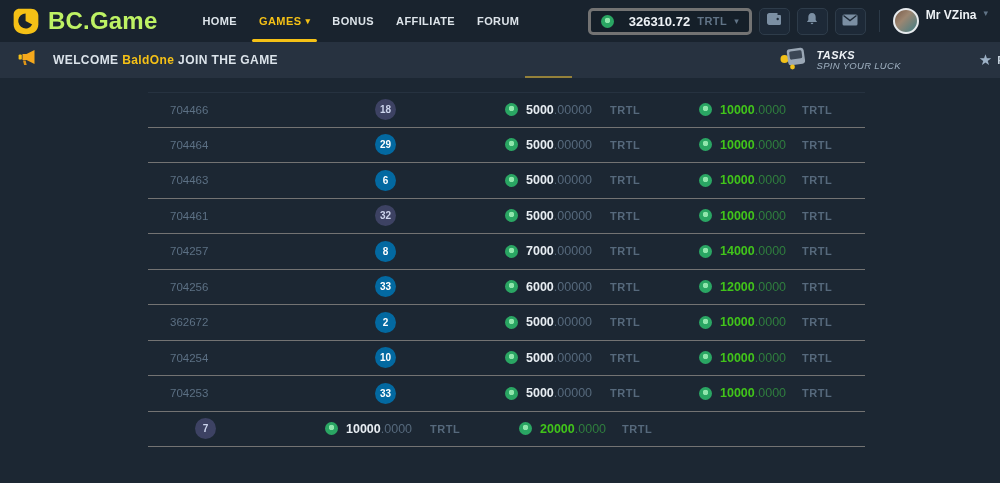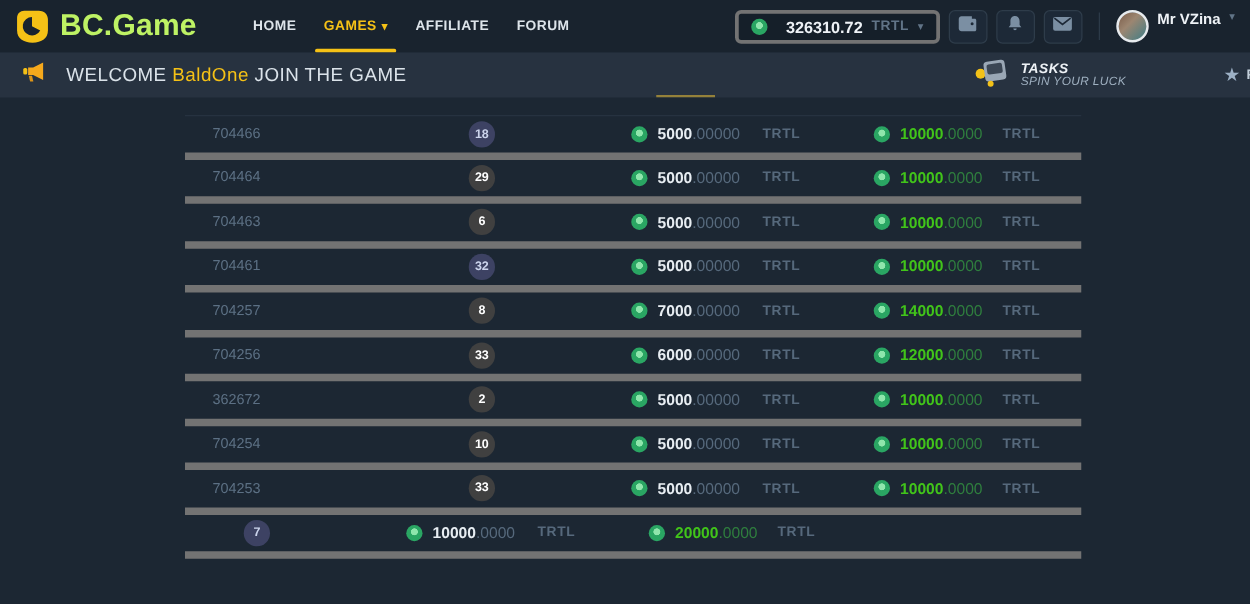--- a/index.html
+++ b/index.html
@@ -25,47 +25,47 @@
   .icon-btn { width:31px; height:27px; border:1px solid #2e3c4a; border-radius:5px; background:#1d2937; display:flex; align-items:center; justify-content:center; cursor:pointer; }
   .tb-divider { width:1px; height:22px; background:#2c3a48; margin:0 6px; }
   .user-chip { display:flex; align-items:flex-start; gap:7px; cursor:pointer; }
   .avatar { width:26px; height:26px; border-radius:50%; border:2px solid #e7ebee; background:linear-gradient(135deg,#7a5c49 0%,#9c8671 40%,#3f7d86 100%); }
   .user-name { color:#eef2f6; font-size:12px; font-weight:bold; }
   .user-caret { color:#617487; font-size:9px; }
 
   
   .banner { height:36px; background:#273240; display:flex; align-items:center; padding-left:16px; position:relative; overflow:hidden; }
   .banner-msg { display:flex; align-items:center; gap:16px; }
-  .banner-text { color:#dbe3ea; font-size:15px; font-weight:normal; letter-spacing:.4px; }
+  .banner-text { color:#dbe3ea; font-size:12px; font-weight:bold; letter-spacing:.4px; }
   .banner-text .player { color:#f5c116; }
   .tasks-group { margin-left:auto; margin-right:78px; display:flex; align-items:center; gap:8px; cursor:pointer; }
   .tasks-text { display:flex; flex-direction:column; line-height:1.1; }
   .tasks-title { color:#eef2f6; font-size:11px; font-weight:bold; font-style:italic; letter-spacing:.4px; }
   .tasks-sub { color:#9fb0c0; font-size:9.5px; font-style:italic; letter-spacing:.3px; }
   .fav-group { display:flex; align-items:center; gap:5px; margin-right:-4px; cursor:pointer; }
   .star { color:#9db1c6; font-size:15px; }
   .fav-partial { color:#c3cfda; font-size:11px; font-weight:bold; }
   .banner-indicator { position:absolute; left:525px; bottom:0; width:47px; height:2px; background:#94813a; }
 
   
   .table-wrap { padding-top:14px; }
   .table { margin-left:148px; width:717px; }
   .thead { display:flex; height:32px; align-items:center; color:#5f7184; font-size:10px; letter-spacing:.6px; }
   .th-gameid { width:180px; padding-left:22px; }
   .th-result { width:115px; text-align:center; }
   .th-amount { width:220px; padding-left:140px; }
   .th-profit { width:202px; padding-left:108px; }
 
-  .row { display:flex; height:35.5px; align-items:center; border-bottom:6px solid #737373; }
+  .row { display:flex; height:35.5px; align-items:center; border-bottom:1px solid #737373; }
   .row:first-child { border-top:1px solid #263240; }
   .cell-gameid { width:180px; padding-left:22px; color:#5c7084; font-size:11.5px; }
   .cell-result { width:115px; display:flex; justify-content:center; }
   .badge { width:21px; height:21px; border-radius:50%; display:flex; align-items:center; justify-content:center; font-size:10px; font-weight:bold; }
   .badge.dark { background:#3d4263; color:#ccd4ec; }
-  .badge.red { background:#404040; color:#ffffff; }
+  .badge.red { background:#0369a1; color:#ffffff; }
   .cell-amount { width:220px; padding-left:62px; display:flex; align-items:center; }
   .cell-profit { width:202px; padding-left:36px; display:flex; align-items:center; }
   .coin { width:13px; height:13px; border-radius:50%; flex:0 0 13px; margin-right:8px;
           background:radial-gradient(circle at 50% 42%, #8fe6ac 0 26%, #2aa663 30% 100%); }
   .num-int { font-size:12.5px; font-weight:bold; color:#e7edf2; }
   .num-dec { font-size:12.5px; color:#56697c; }
   .profit .num-int { color:#41c41a; }
   .profit .num-dec { color:#2f7e3e; }
   .cur { font-size:11px; font-weight:bold; color:#56697c; letter-spacing:.5px; margin-left:18px; }
   .cell-profit .cur { margin-left:16px; }
@@ -85,20 +85,23 @@
     <span class="brand">BC.Game</span>
   </div>
 
   <div class="nav">
     <div class="nav-item">
         <span>HOME</span>
       </div>
     <div class="nav-item active">
         <span>GAMES</span>
         <span class="nav-caret">▾</span>
+      </div>
+    <div class="nav-item">
+        <span>BONUS</span>
       </div>
     <div class="nav-item">
         <span>AFFILIATE</span>
       </div>
     <div class="nav-item">
         <span>FORUM</span>
       </div>
   </div>
 
   <div class="topbar-right">

